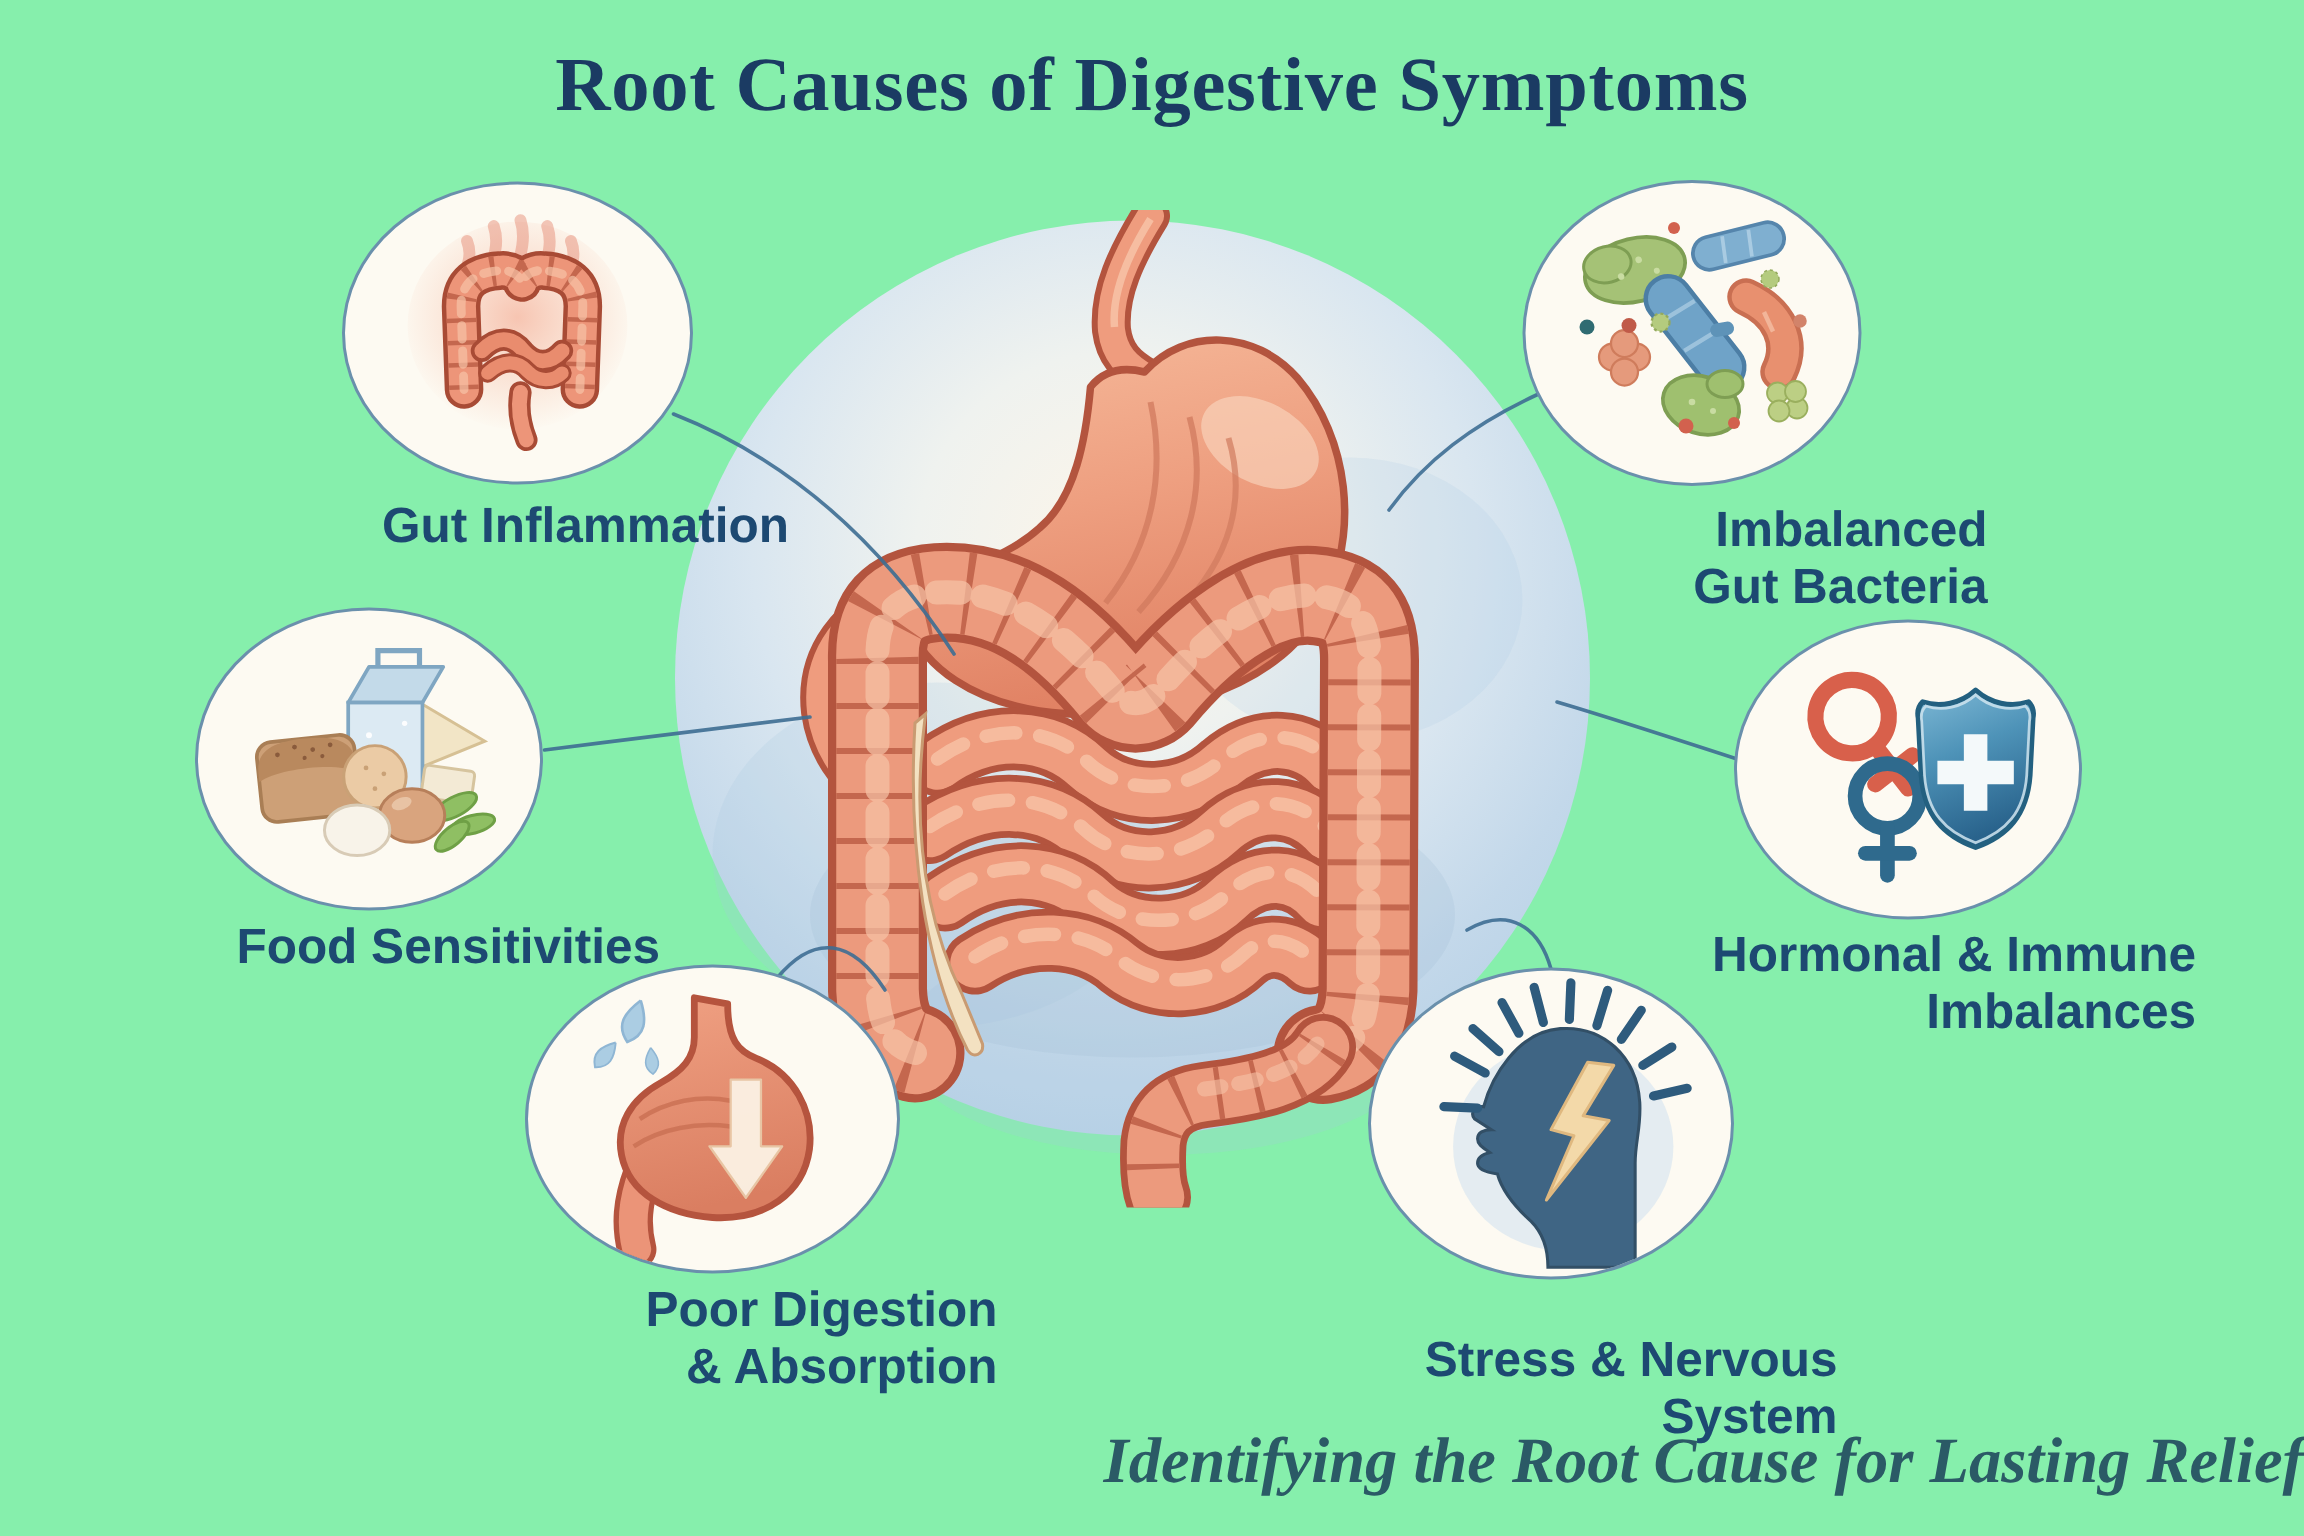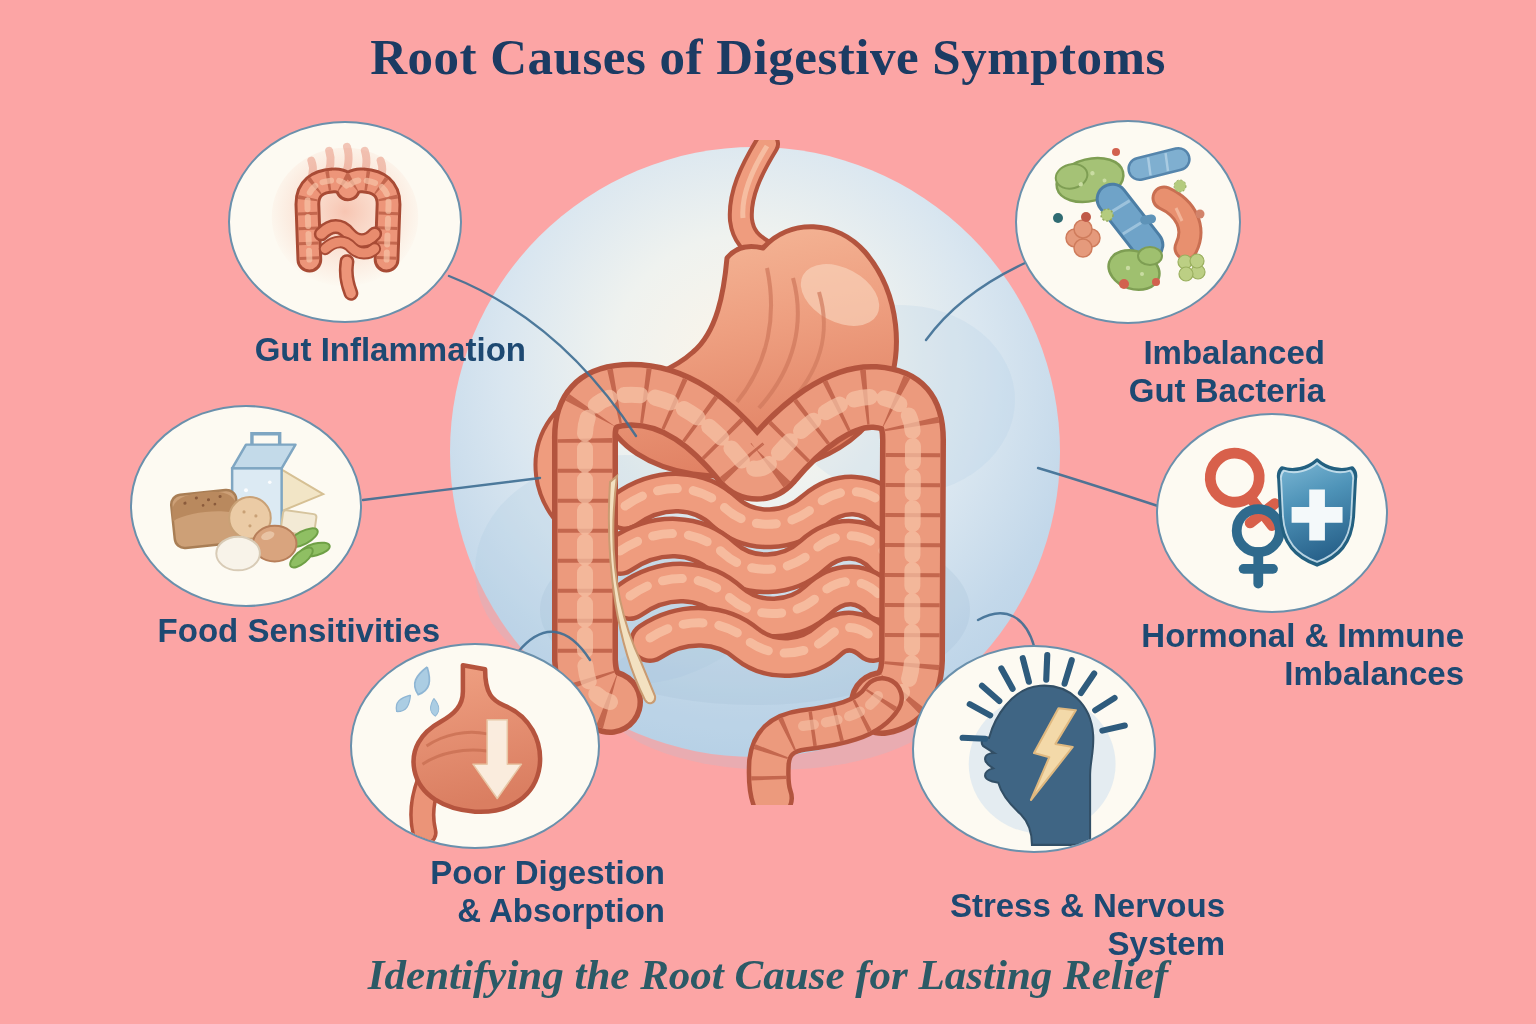--- a/index.html
+++ b/index.html
@@ -1,21 +1,21 @@
 <!DOCTYPE html>
 <html><head>
 <meta charset="utf-8">
 <style>
   html,body{margin:0;padding:0;background:#FAF2E7;}
-  .canvas{position:relative;width:1536px;height:1024px;background:#fca5a5;overflow:hidden;
+  .canvas{position:relative;width:1536px;height:1024px;background:#86efac;overflow:hidden;
           font-family:"Liberation Sans","DejaVu Sans",sans-serif;}
   .title{position:absolute;left:0;top:28px;width:1536px;text-align:center;
          font-family:"Liberation Serif","DejaVu Serif",serif;font-weight:700;
          font-size:51px;color:#1B3B63;letter-spacing:.5px;}
-  .footer{position:absolute;left:0;top:950px;width:1536px;text-align:center;
+  .footer{position:absolute;left:0;top:950px;width:1536px;text-align:right;
          font-family:"Liberation Serif","DejaVu Serif",serif;font-style:italic;font-weight:700;
          font-size:43px;color:#2B5A66;}
   .center-wrap{position:absolute;left:445px;top:140px;width:620px;height:665px;z-index:1;}
   .connectors{position:absolute;left:0;top:0;width:1536px;height:1024px;z-index:2;pointer-events:none;}
   .node-circle{position:absolute;border:2.5px solid #6A90AC;border-radius:50%;
                background:#FDFAF2;overflow:hidden;z-index:3;box-sizing:border-box;}
   .node-circle svg{width:100%;height:100%;display:block;}
   .node-label{position:absolute;text-align:right;font-weight:700;font-size:33px;
               line-height:1.16;color:#1D4972;white-space:pre-line;z-index:3;}
   

